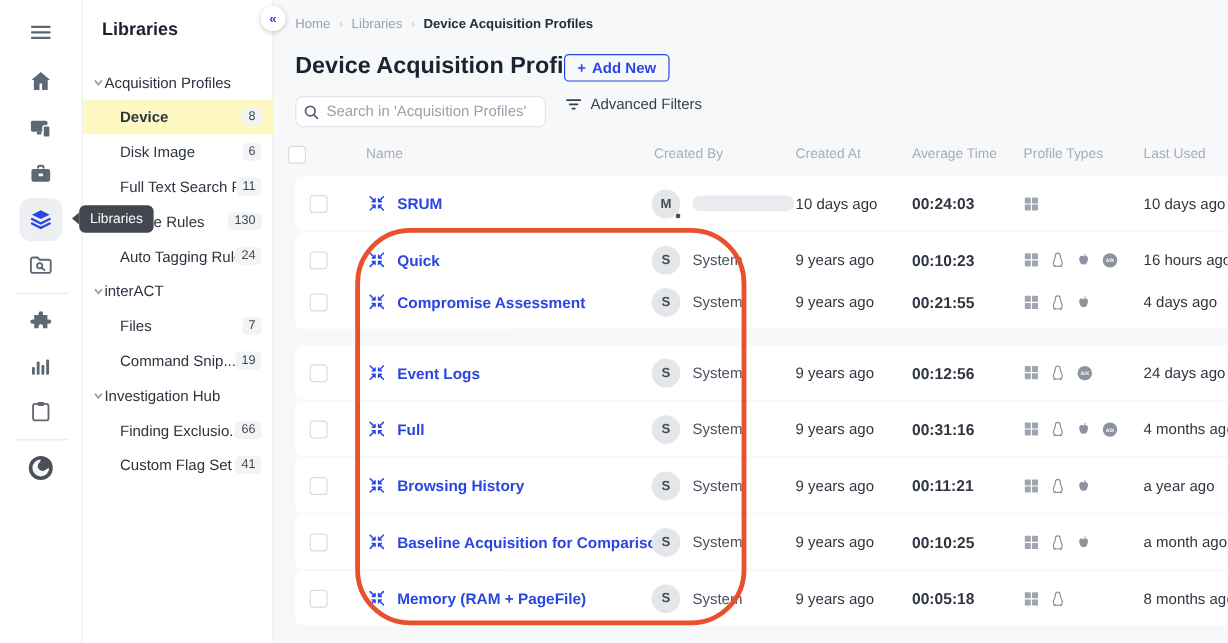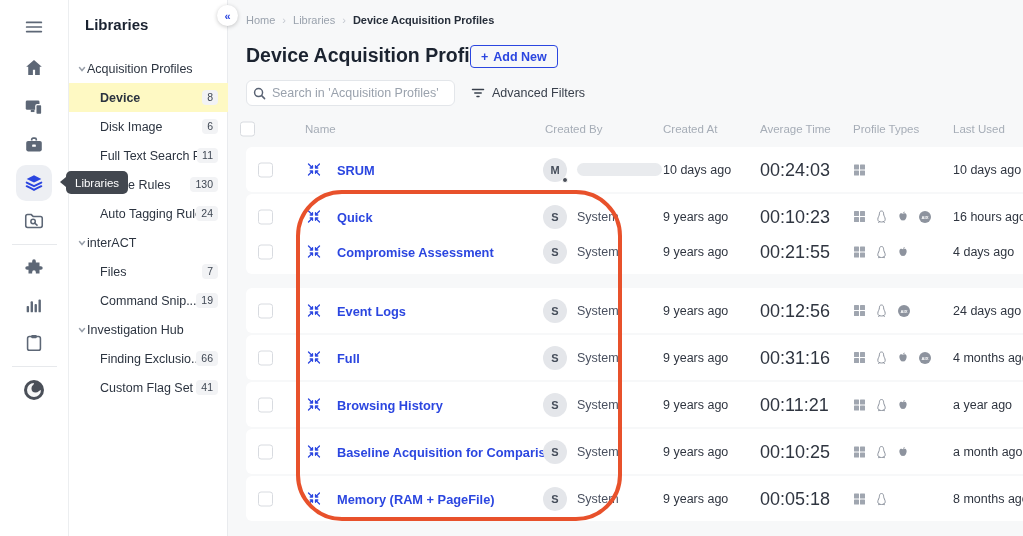--- a/index.html
+++ b/index.html
@@ -36,32 +36,32 @@
   .content { position:absolute; left:228px; top:0; width:795px; height:536px; background:#f7f8f9; }
   .breadcrumb { position:absolute; left:18px; top:14px; font-size:11px; color:#9aa2ad; display:flex; gap:7px; align-items:center; }
   .crumb { cursor:pointer; }
   .crumb-sep { color:#c4c9d0; }
   .crumb-current { color:#262e3a; font-weight:700; }
   .page-title { position:absolute; left:18px; top:44px; font-size:19.5px; font-weight:700; color:#1b2330; }
   .add-new { position:absolute; left:242px; top:45px; height:23px; padding:0 10px; display:flex; align-items:center; gap:5px; border:1px solid #2b46e0; border-radius:4px; color:#2b46e0; font-size:12.5px; font-weight:600; background:#f7f8f9; cursor:pointer; }
   .search-box { position:absolute; left:18px; top:80px; width:209px; height:26px; background:#fff; border:1px solid #e3e6ea; border-radius:6px; display:flex; align-items:center; padding:0 6px; gap:6px; }
   .search-box input { border:0; outline:0; flex:1; font-size:12.5px; color:#333; background:transparent; font-family:"Liberation Sans",sans-serif; }
   .search-box input::placeholder { color:#9aa2ad; }
-  .adv-filters { position:absolute; left:243px; top:80px; height:26px; display:flex; align-items:center; gap:7px; font-size:12.5px; font-weight:500; color:#39404c; cursor:pointer; }
+  .adv-filters { position:absolute; left:243px; top:80px; height:26px; display:flex; align-items:flex-start; gap:7px; font-size:12.5px; font-weight:500; color:#39404c; cursor:pointer; }
 
   
   .thead { position:absolute; left:0; top:115px; width:795px; height:28px; }
   .th { position:absolute; top:50%; transform:translateY(-50%); font-size:11.5px; font-weight:500; color:#a6adb7; white-space:nowrap; }
   .row { position:absolute; left:18px; width:777px; height:45px; background:#fff; border-radius:6px 0 0 6px; }
   .cell { position:absolute; top:50%; transform:translateY(-50%); white-space:nowrap; }
   .col-check { left:12px; }   
-  .col-name  { left:61px; display:flex; align-items:center; gap:16px; }
+  .col-name  { left:61px; display:flex; align-items:center; gap:10px; }
   .col-cby   { left:297px; display:flex; align-items:center; gap:10px; }
   .col-cat   { left:417px; font-size:12.5px; font-weight:500; color:#2f3540; }
-  .col-avg   { left:514px; font-size:18px; font-weight:400; color:#2f3540; }
+  .col-avg   { left:514px; font-size:13px; font-weight:700; color:#2f3540; }
   .col-types { left:607px; display:flex; align-items:center; gap:9px; }
   .col-last  { left:707px; font-size:12.5px; font-weight:500; color:#2f3540; }
   .checkbox { width:15px; height:15px; background:#fff; border:1.5px solid #d8dbe0; border-radius:3px; cursor:pointer; }
   .name-link { font-size:12.8px; font-weight:600; color:#2b46e0; cursor:pointer; }
   .avatar { position:relative; width:24px; height:24px; border-radius:50%; background:#e4e6ea; color:#454d5a; font-size:11px; font-weight:600; display:flex; align-items:center; justify-content:center; }
   .status-dot { position:absolute; right:-1px; bottom:-1px; width:6px; height:6px; border-radius:50%; background:#4a4f58; border:1px solid #fff; }
   .cby-name { font-size:12.5px; color:#4a5160; }
   .redacted-pill { width:85px; height:13px; border-radius:7px; background:#e9ebee; }
   .ptype { display:flex; align-items:center; }
 

